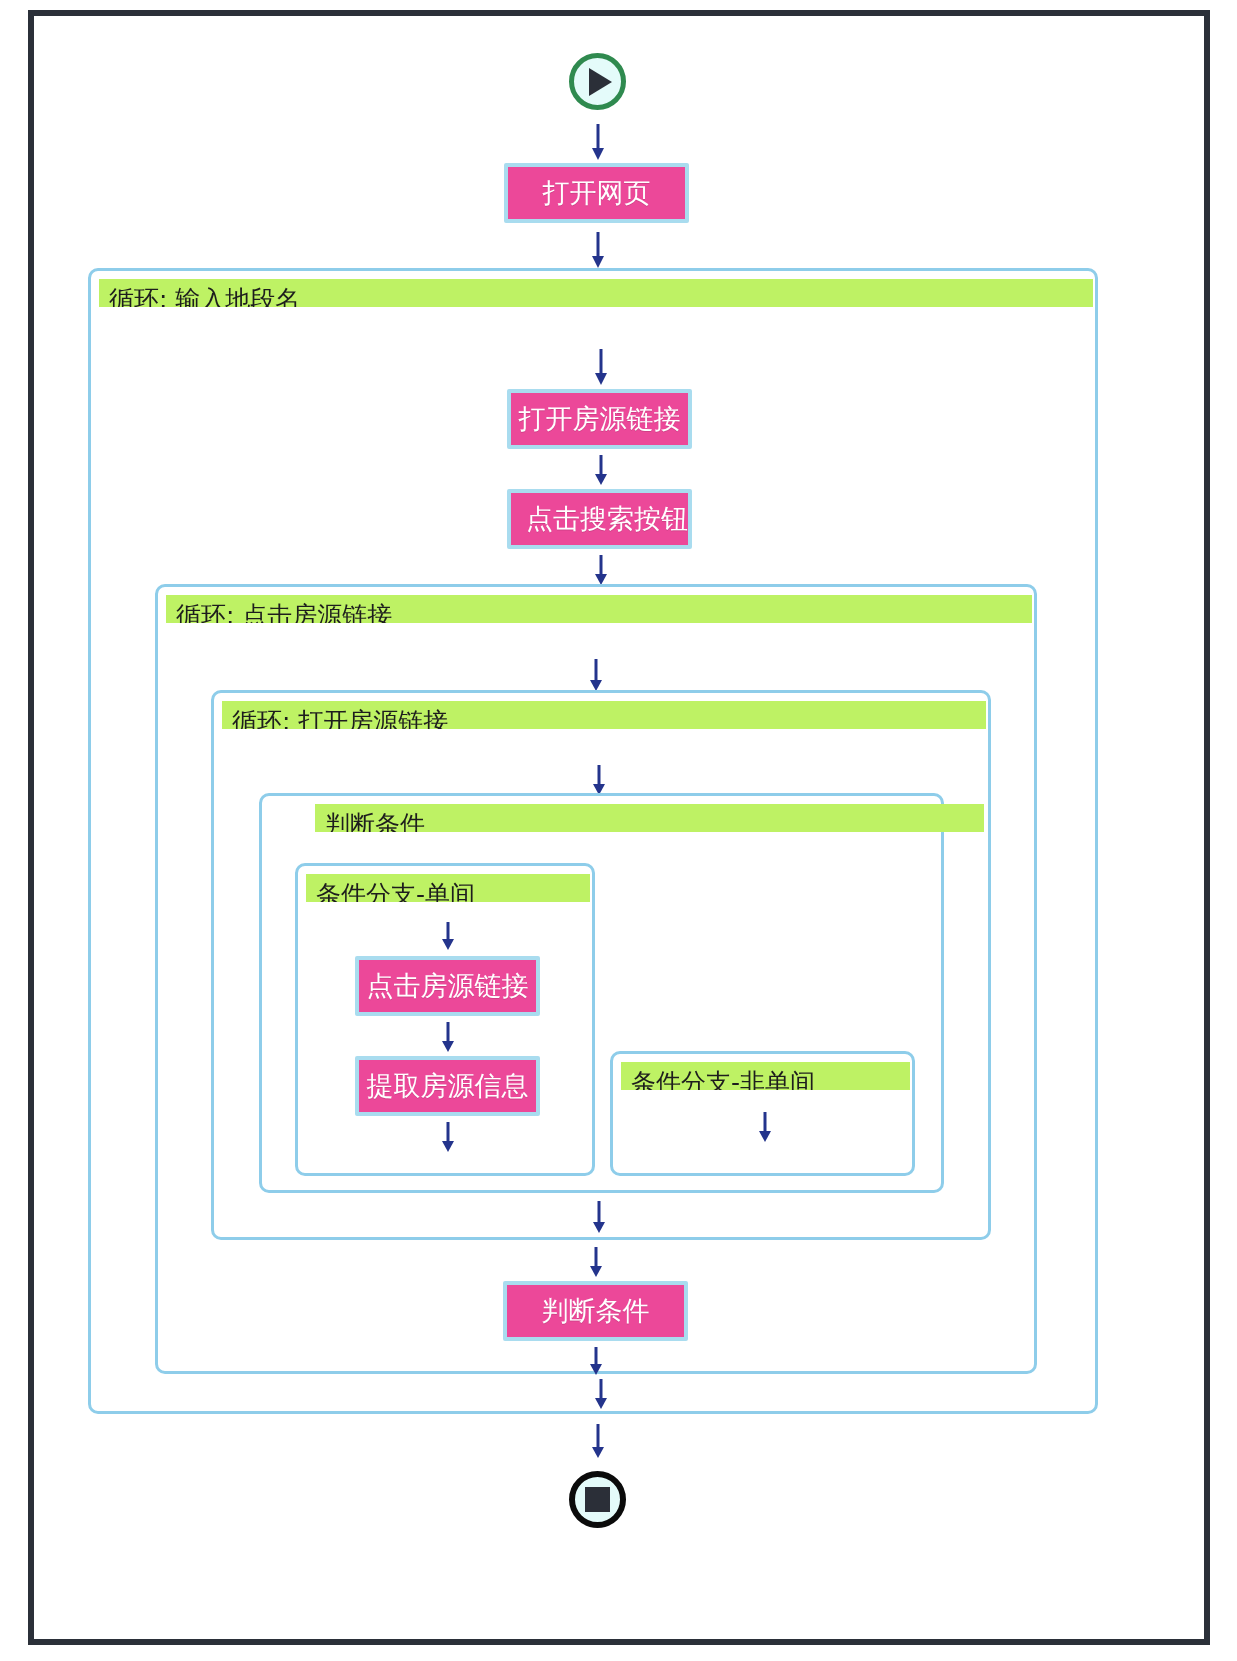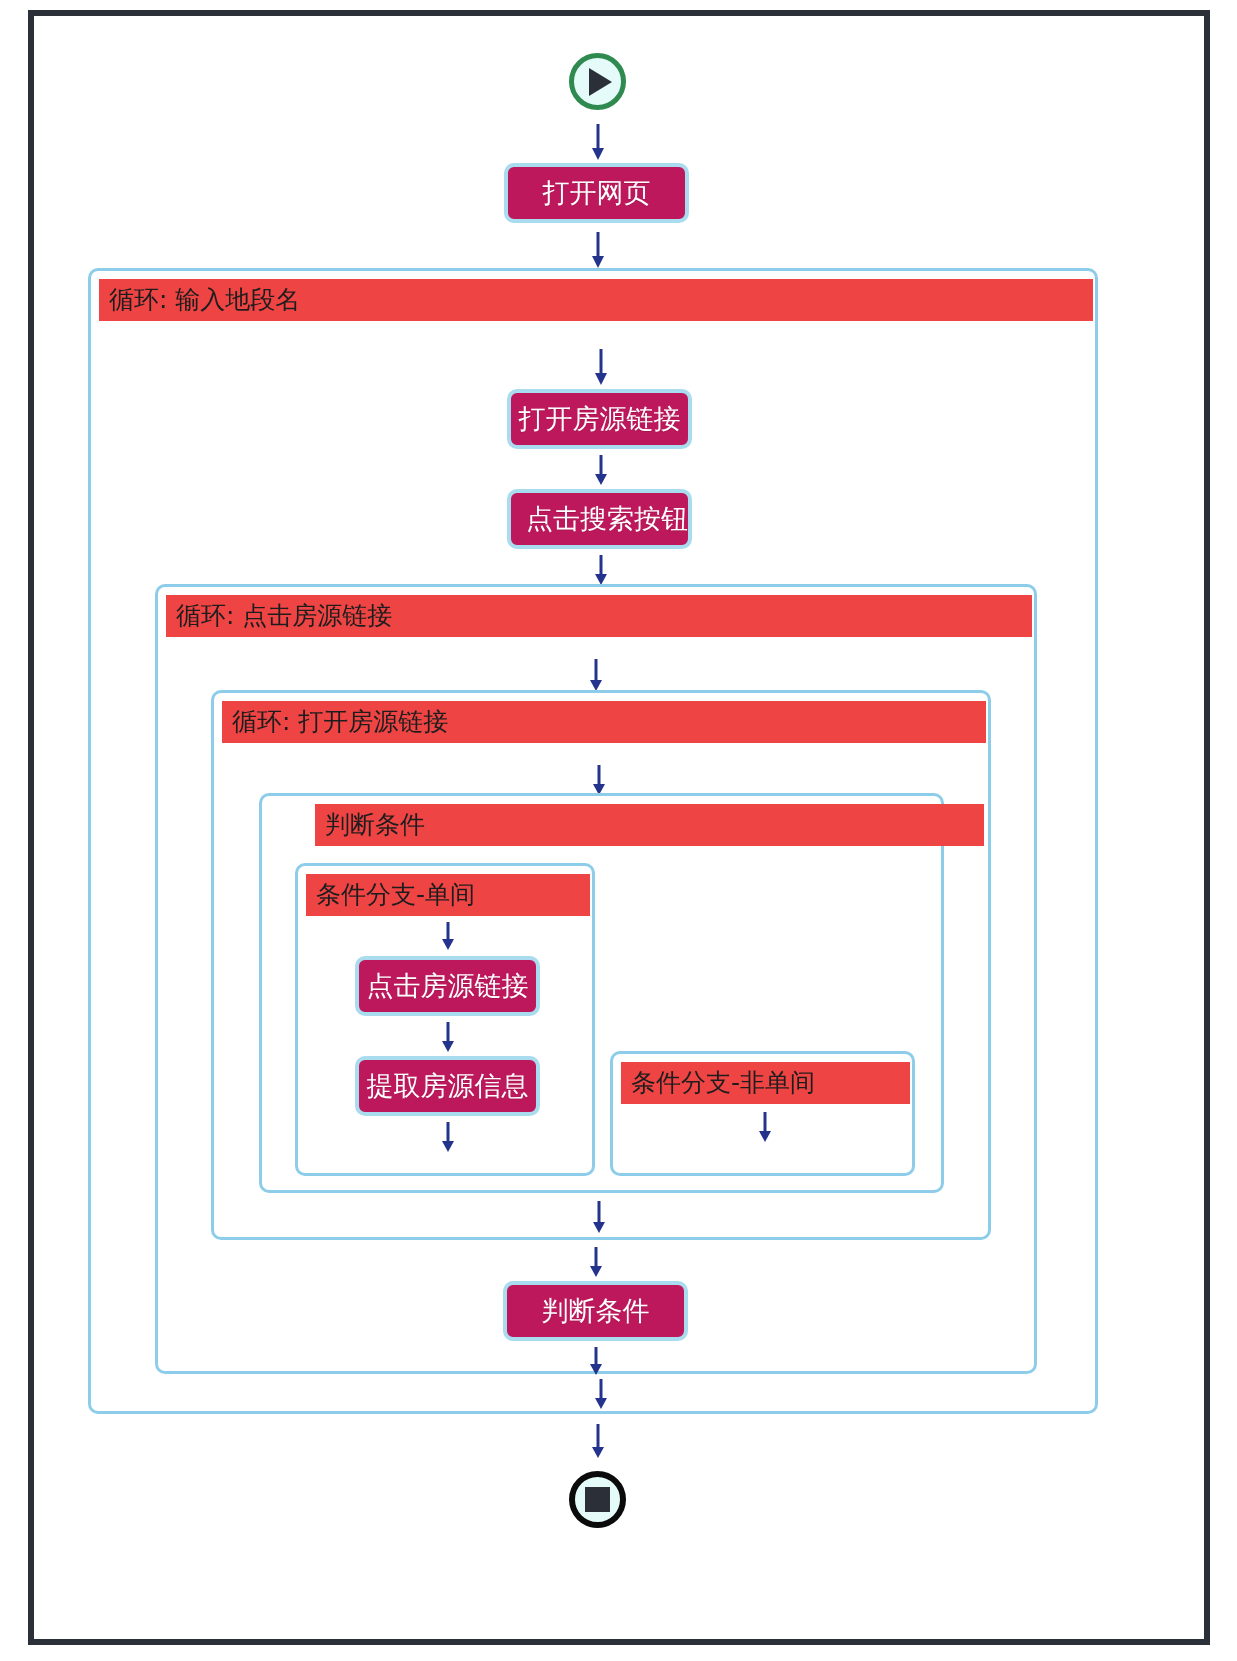--- a/index.html
+++ b/index.html
@@ -26,38 +26,38 @@
   .container{
     position:absolute;
     box-sizing:border-box;
     border:3px solid #8ecdea;
     border-radius:10px;
     background:#ffffff;
   }
   .container > .hdr{
     position:absolute;
     left:8px;top:8px;
-    height:42px;
-    background:#ef4444;
+    height:28px;
+    background:#bef264;
     color:#1d1d1d;
     font-size:25px;
     line-height:42px;
     padding-left:10px;
     box-sizing:border-box;
     white-space:nowrap;
     overflow:hidden;
   }
 
   
   .node{
     position:absolute;
     box-sizing:border-box;
-    background:#be185d;
+    background:#ec4899;
     border:4px solid #a9dcef;
-    border-radius:10px;
+    border-radius:2px;
     color:#ffffff;
     font-size:27px;
     text-align:center;
     line-height:52px;
     height:60px;
     white-space:nowrap;
     text-shadow:0 1px 0 rgba(0,0,0,.12);
   }
 
   

